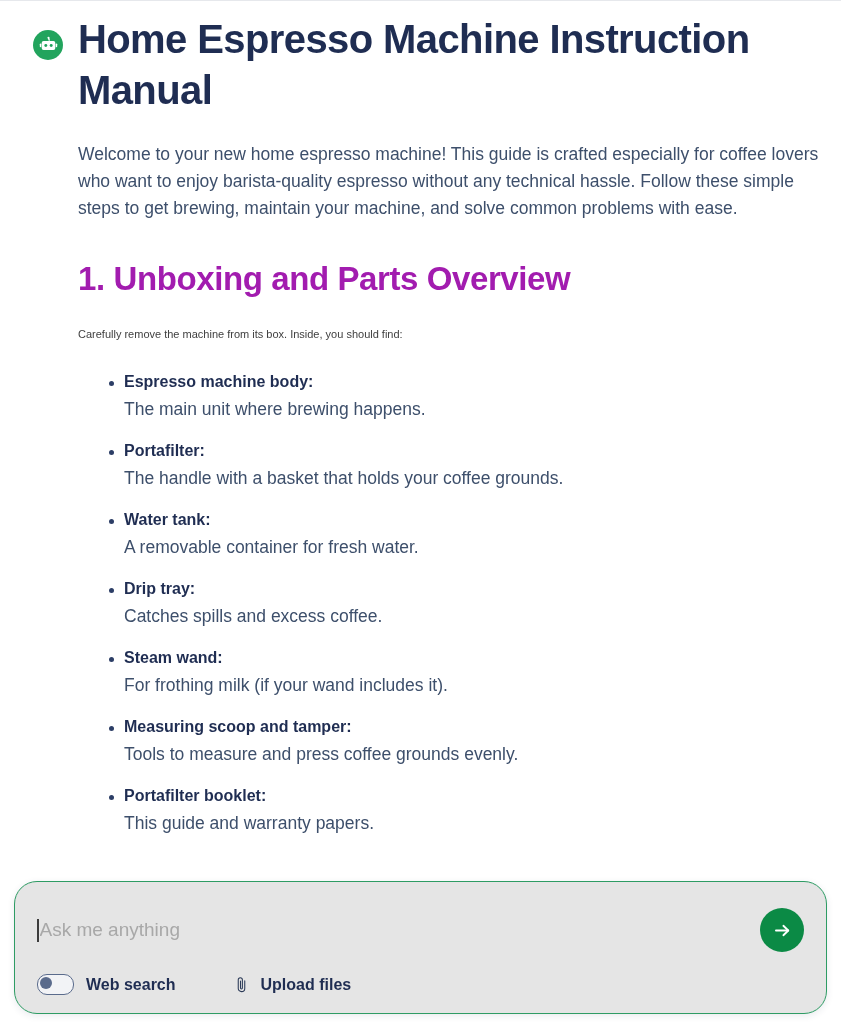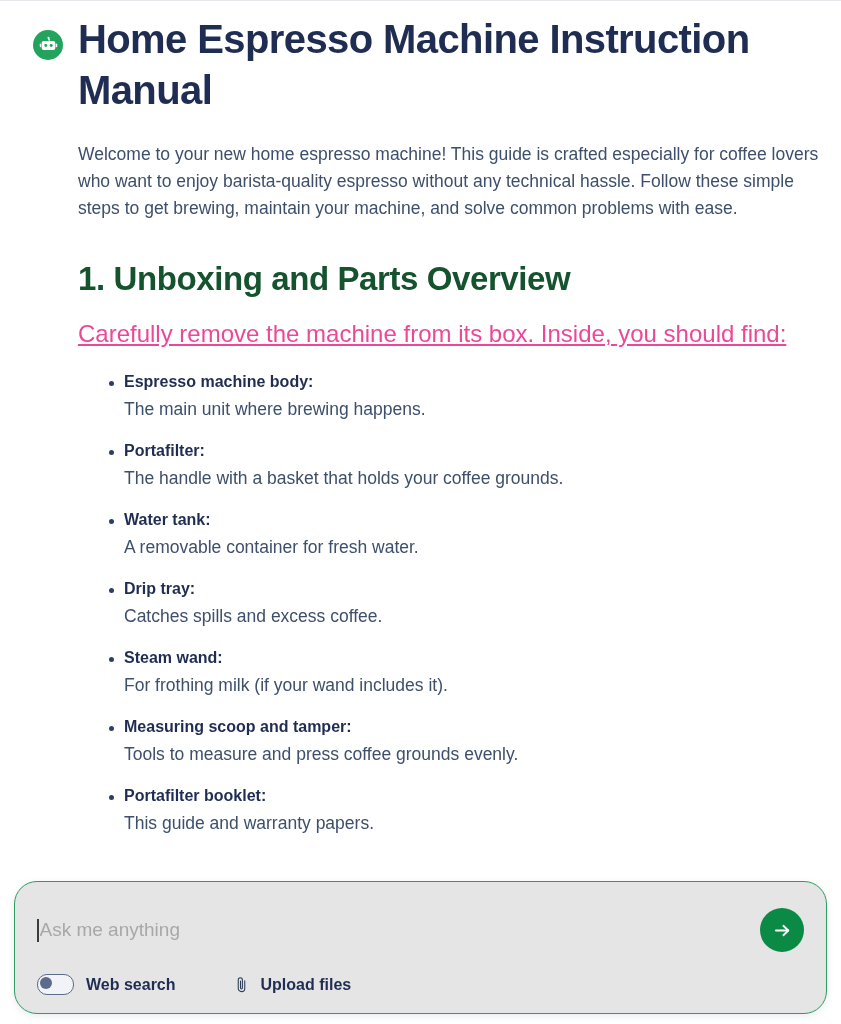--- a/index.html
+++ b/index.html
@@ -74,29 +74,28 @@
     color: #3d4f6b;
     max-width: 748px;
   }
 
   h2.section-title {
     margin: 36px 0 0 0;
     font-size: 33px;
     line-height: 42px;
     font-weight: 700;
     letter-spacing: -0.4px;
-    color: #14532d;
+    color: #a21caf;
   }
 
   p.section-lead {
     margin: 21px 0 0 0;
-    font-size: 24px;
+    font-size: 11px;
     line-height: 26px;
-    color: #ec4899;
-    text-decoration: underline;
+    color: #404040;
   }
 
   ul.parts-list {
     margin: 24px 0 4px 0;
     padding: 0;
     list-style: none;
   }
   ul.parts-list > li {
     position: relative;
     padding-left: 46px;

